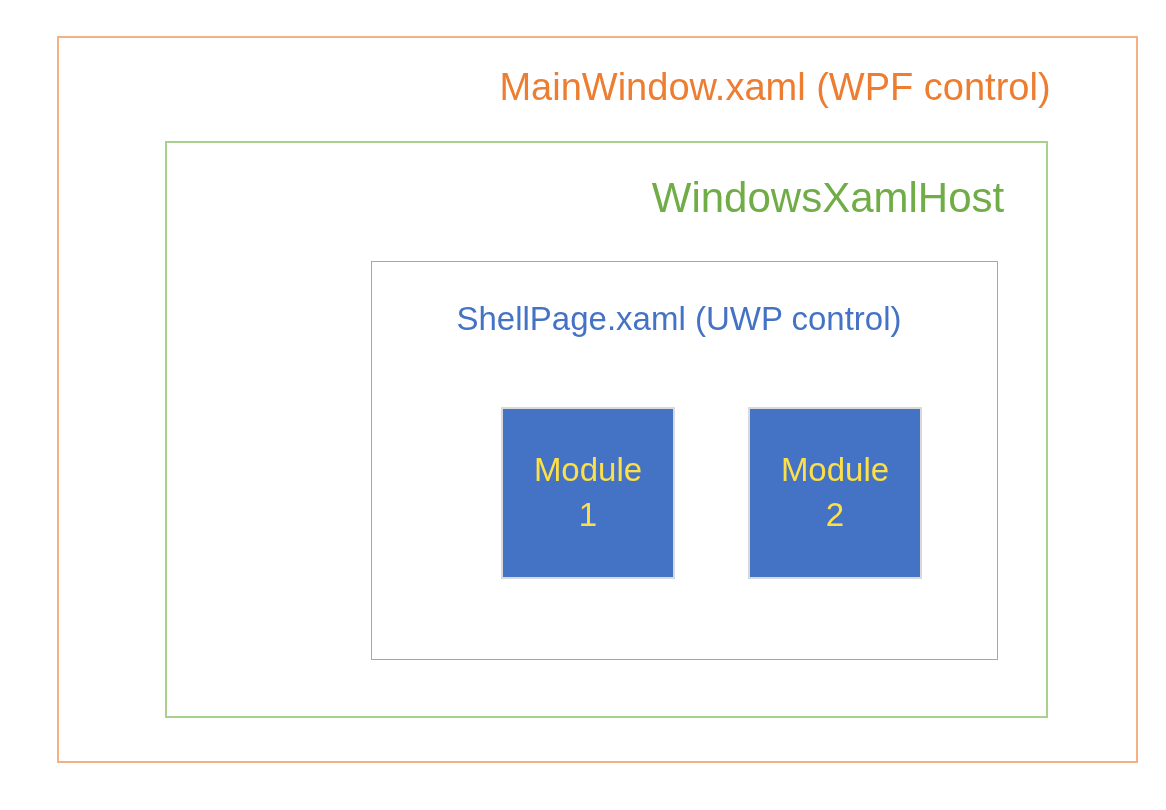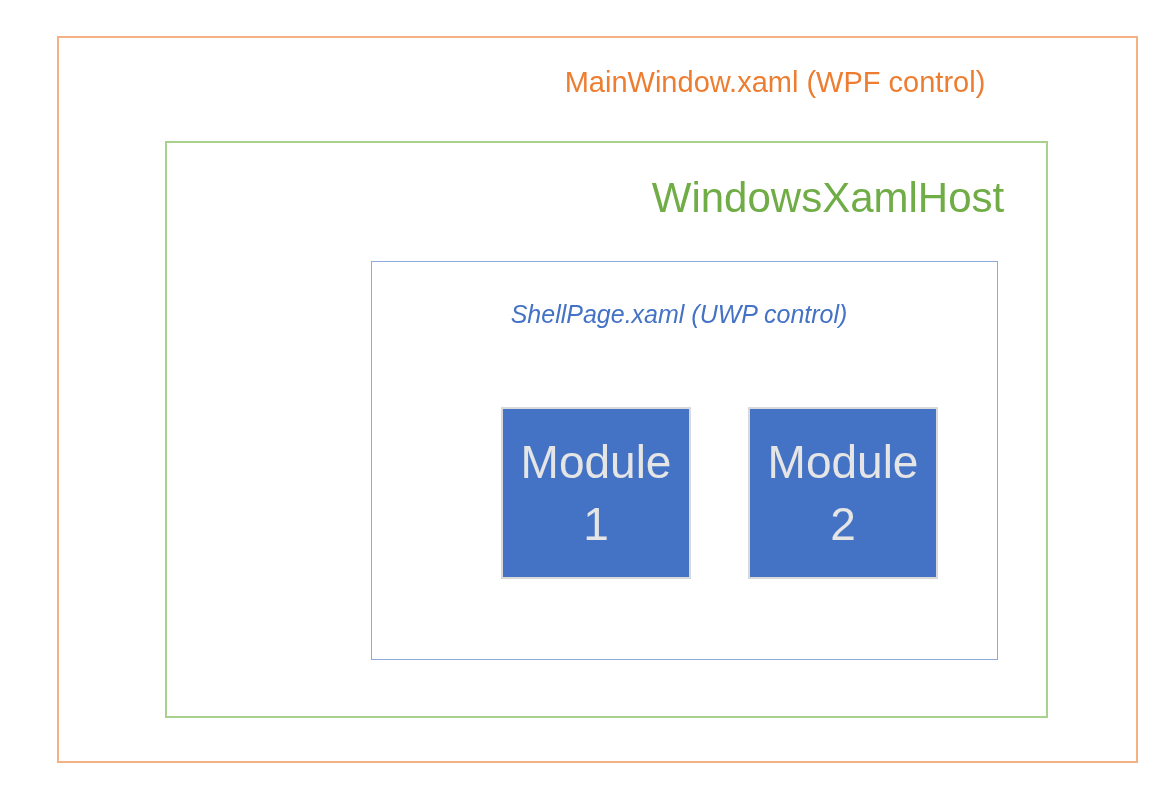--- a/index.html
+++ b/index.html
@@ -36,47 +36,46 @@
     border: 1px solid #8EAADB;
   }
   .diagram-label {
     position: absolute;
     white-space: nowrap;
     transform: translateX(-50%);
     line-height: 1.15;
   }
   .label-main {
     left: 775px; top: 66px;
-    font-size: 29px;
+    font-size: 38px;
     color: #ED7D31;
   }
   .label-host {
     left: 828px; top: 174px;
     font-size: 42px;
     color: #70AD47;
   }
   .label-page {
     left: 679px; top: 300px;
-    font-size: 25px;
+    font-size: 33px;
     color: #4472C4;
-    font-style: italic;
   }
   .module {
     position: absolute;
     box-sizing: border-box;
     top: 407px;
-    width: 190px; height: 172px;
+    width: 174px; height: 172px;
     background: #4472C4;
     border: 2px solid #D9D9D9;
-    color: #e5e5e5;
+    color: #fde047;
     display: flex;
     flex-direction: column;
     align-items: center;
     justify-content: center;
-    font-size: 46px;
+    font-size: 33px;
     line-height: 1.35;
     text-align: center;
   }
   .module-1 { left: 501px; }
   .module-2 { left: 748px; }
 </style>
 </head>
 <body>
 
 <div class="canvas">

